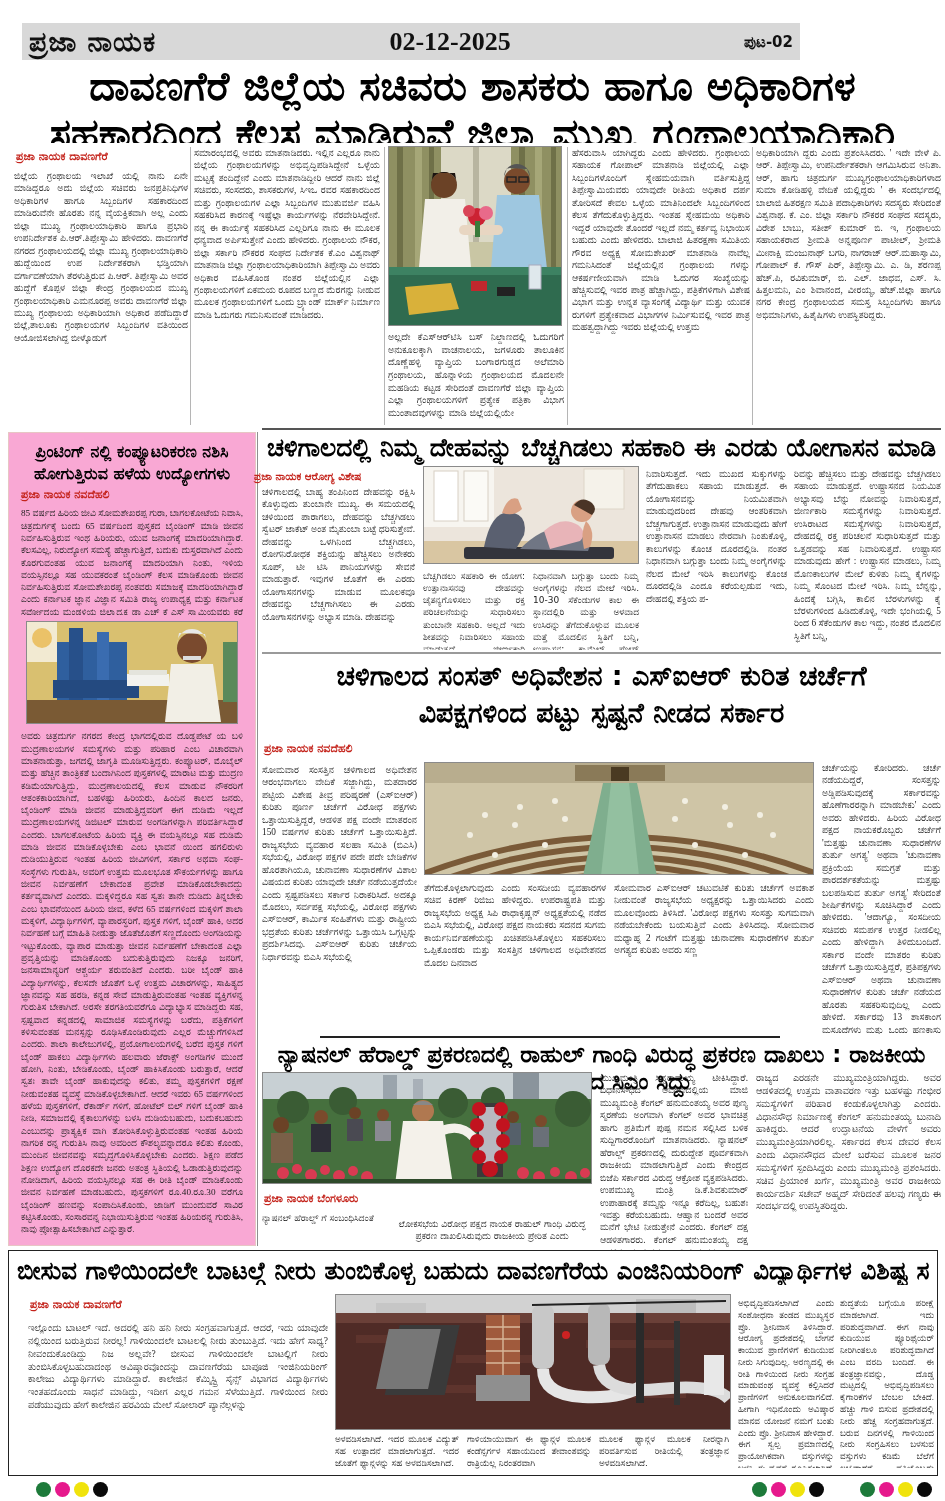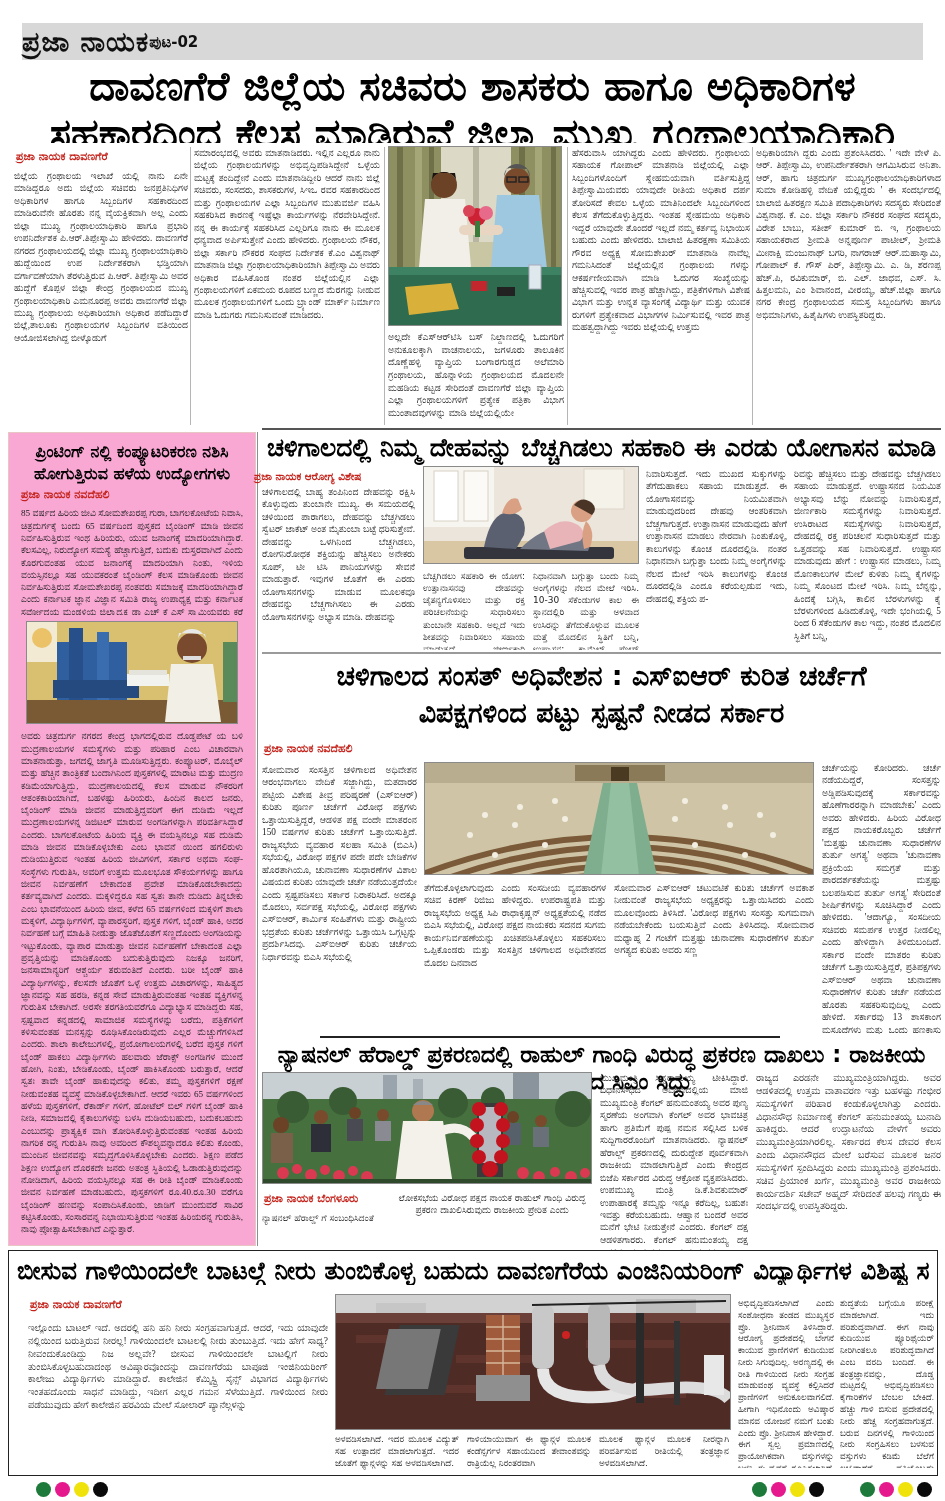--- a/index.html
+++ b/index.html
@@ -22,22 +22,23 @@
   .watermark{position:absolute;left:0;right:0;bottom:28px;text-align:center;
              color:rgba(255,255,255,.85);font-weight:bold;font-size:19px;}
   .researchbox{border:1.5px solid #222;box-sizing:border-box;}
   .regcluster{position:absolute;display:flex;gap:4px;}
   .regdot{width:15px;height:15px;border-radius:50%;}
   .capcenter{text-align:center;}
 </style>
 </head>
 <body>
 
-<div class="abs bar" style="left:22px;top:23px;width:901px;height:37px;padding:0 0;box-sizing:border-box;">
+<div class="abs bar" style="left:22px;top:23px;width:778px;height:37px;padding:0 7px;box-sizing:border-box;">
   <span class="masthead" style="flex:0 0 auto;">ಪ್ರಜಾ ನಾಯಕ</span>
+  <span class="dateline" style="flex:1;text-align:center;">02-12-2025</span>
   <span class="pageno" style="flex:0 0 auto;">ಪುಟ-02</span>
 </div>
 
 <div class="abs headline" style="left:30px;top:63px;width:885px;height:80px;font-size:40px;line-height:1.18;overflow:hidden;">ದಾವಣಗೆರೆ ಜಿಲ್ಲೆಯ ಸಚಿವರು ಶಾಸಕರು ಹಾಗೂ ಅಧಿಕಾರಿಗಳ ಸಹಕಾರದಿಂದ ಕೆಲಸ ಮಾಡಿರುವೆ ಜಿಲ್ಲಾ ಮುಖ್ಯ ಗ್ರಂಥಾಲಯಾಧಿಕಾರಿ ಪಿ.ಆರ್.ತಿಪ್ಪೇಸ್ವಾಮಿ</div>
 
 <div class="abs byline" style="left:16px;top:150px;width:172px;">ಪ್ರಜಾ ನಾಯಕ ದಾವಣಗೆರೆ</div>
 <div class="abs body-col" style="left:14px;top:170px;width:174px;height:256px;">ಜಿಲ್ಲೆಯ ಗ್ರಂಥಾಲಯ ಇಲಾಖೆ ಯಲ್ಲಿ ನಾನು ಏನೇ ಮಾಡಿದ್ದರೂ ಅದು ಜಿಲ್ಲೆಯ ಸಚಿವರು ಜನಪ್ರತಿನಿಧಿಗಳ ಅಧಿಕಾರಿಗಳ ಹಾಗೂ ಸಿಬ್ಬಂದಿಗಳ ಸಹಕಾರದಿಂದ ಮಾಡಿರುವೆನೇ ಹೊರತು ನನ್ನ ವೈಯಕ್ತಿಕವಾಗಿ ಅಲ್ಲ ಎಂದು ಜಿಲ್ಲಾ ಮುಖ್ಯ ಗ್ರಂಥಾಲಯಾಧಿಕಾರಿ ಹಾಗೂ ಪ್ರಭಾರಿ ಉಪನಿರ್ದೇಶಕ ಪಿ.ಆರ್.ತಿಪ್ಪೇಸ್ವಾಮಿ ಹೇಳಿದರು. ದಾವಣಗೆರೆ ನಗರದ ಗ್ರಂಥಾಲಯದಲ್ಲಿ ಜಿಲ್ಲಾ ಮುಖ್ಯ ಗ್ರಂಥಾಲಯಾಧಿಕಾರಿ ಹುದ್ದೆಯಿಂದ ಉಪ ನಿರ್ದೇಶಕರಾಗಿ ಭಡ್ತಿಯಾಗಿ ವರ್ಗಾವಣೆಯಾಗಿ ತೆರಳುತ್ತಿರುವ ಪಿ.ಆರ್. ತಿಪ್ಪೇಸ್ವಾಮಿ ಅವರ ಹುದ್ದೆಗೆ ಕೊಪ್ಪಳ ಜಿಲ್ಲಾ ಕೇಂದ್ರ ಗ್ರಂಥಾಲಯದ ಮುಖ್ಯ ಗ್ರಂಥಾಲಯಾಧಿಕಾರಿ ಎಮನೂರಪ್ಪ ಅವರು ದಾವಣಗೆರೆ ಜಿಲ್ಲಾ ಮುಖ್ಯ ಗ್ರಂಥಾಲಯ ಅಧಿಕಾರಿಯಾಗಿ ಅಧಿಕಾರ ಪಡೆದಿದ್ದಾರೆ ಜಿಲ್ಲೆ,ತಾಲೂಕು ಗ್ರಂಥಾಲಯಗಳ ಸಿಬ್ಬಂದಿಗಳ ವತಿಯಿಂದ ಆಯೋಜಿಸಲಾಗಿದ್ದ ಬೀಳ್ಕೊಡುಗೆ</div>
 <div class="abs body-col" style="left:194px;top:147px;width:186px;height:279px;">ಸಮಾರಂಭದಲ್ಲಿ ಅವರು ಮಾತನಾಡಿದರು. ಇಲ್ಲಿನ ಎಲ್ಲರೂ ನಾನು ಜಿಲ್ಲೆಯ ಗ್ರಂಥಾಲಯಗಳನ್ನು ಅಭಿವೃದ್ಧಿಪಡಿಸಿದ್ದೇನೆ ಒಳ್ಳೆಯ ಮಟ್ಟಕ್ಕೆ ತಂದಿದ್ದೇನೆ ಎಂದು ಮಾತನಾಡಿದ್ದೀರಿ ಆದರೆ ನಾನು ಜಿಲ್ಲೆ ಸಚಿವರು, ಸಂಸದರು, ಶಾಸಕರುಗಳ, ಸಿಇಒ ರವರ ಸಹಕಾರದಿಂದ ಮತ್ತು ಗ್ರಂಥಾಲಯಗಳ ಎಲ್ಲಾ ಸಿಬ್ಬಂದಿಗಳ ಮುತುವರ್ಜಿ ವಹಿಸಿ ಸಹಕರಿಸಿದ ಕಾರಣಕ್ಕೆ ಇಷ್ಟೆಲ್ಲಾ ಕಾರ್ಯಗಳನ್ನು ನೆರವೇರಿಸಿದ್ದೇನೆ. ನನ್ನ ಈ ಕಾರ್ಯಕ್ಕೆ ಸಹಕರಿಸಿದ ಎಲ್ಲರಿಗೂ ನಾನು ಈ ಮೂಲಕ ಧನ್ಯವಾದ ಅರ್ಪಿಸುತ್ತೇನೆ ಎಂದು ಹೇಳಿದರು. ಗ್ರಂಥಾಲಯ ನೌಕರ, ಜಿಲ್ಲಾ ಸರ್ಕಾರಿ ನೌಕರರ ಸಂಘದ ನಿರ್ದೇಶಕ ಕೆ.ಎಂ ವಿಶ್ವನಾಥ್ ಮಾತನಾಡಿ ಜಿಲ್ಲಾ ಗ್ರಂಥಾಲಯಾಧಿಕಾರಿಯಾಗಿ ತಿಪ್ಪೇಸ್ವಾಮಿ ಅವರು ಅಧಿಕಾರ ವಹಿಸಿಕೊಂಡ ನಂತರ ಜಿಲ್ಲೆಯಲ್ಲಿನ ಎಲ್ಲಾ ಗ್ರಂಥಾಲಯಗಳಿಗೆ ಏಕಮಯ ರೂಪದ ಬಣ್ಣದ ಮೆರಗನ್ನು ನೀಡುವ ಮೂಲಕ ಗ್ರಂಥಾಲಯಗಳಿಗೆ ಒಂದು ಬ್ರ್ಯಾಂಡ್ ಮಾರ್ಕ್ ನಿರ್ಮಾಣ ಮಾಡಿ ಓದುಗರು ಗಮನಿಸುವಂತೆ ಮಾಡಿದರು.</div>
 
 <div class="abs photo" style="left:388px;top:146px;width:174px;height:180px;">
@@ -252,21 +253,21 @@
         <circle cx="292" cy="99" r="5"></circle>
         <circle cx="308" cy="104" r="6"></circle>
         <circle cx="322" cy="100" r="5"></circle>
     </g>
     <rect x="0" y="106" width="330" height="6" fill="#2e4a2a"></rect>
   </svg>
 </div>
 
 <div class="abs byline" style="left:264px;top:1192px;width:130px;">ಪ್ರಜಾ ನಾಯಕ ಬೆಂಗಳೂರು</div>
 <div class="abs caption" style="left:262px;top:1212px;width:120px;height:36px;font-size:9px;">ನ್ಯಾಷನಲ್ ಹೆರಾಲ್ಡ್ ಗೆ ಸಂಬಂಧಿಸಿದಂತೆ</div>
-<div class="abs caption capcenter" style="left:392px;top:1192px;width:200px;height:58px;font-size:9.2px;">ಲೋಕಸಭೆಯ ವಿರೋಧ ಪಕ್ಷದ ನಾಯಕ ರಾಹುಲ್ ಗಾಂಧಿ ವಿರುದ್ಧ ಪ್ರಕರಣ ದಾಖಲಿಸಿರುವುದು ರಾಜಕೀಯ ಪ್ರೇರಿತ ಎಂದು</div>
+<div class="abs caption capcenter" style="left:392px;top:1218px;width:200px;height:58px;font-size:9.2px;">ಲೋಕಸಭೆಯ ವಿರೋಧ ಪಕ್ಷದ ನಾಯಕ ರಾಹುಲ್ ಗಾಂಧಿ ವಿರುದ್ಧ ಪ್ರಕರಣ ದಾಖಲಿಸಿರುವುದು ರಾಜಕೀಯ ಪ್ರೇರಿತ ಎಂದು</div>
 
 <div class="abs body-col" style="left:600px;top:1072px;width:148px;height:178px;">ಮುಖ್ಯಮಂತ್ರಿ ಸಿದ್ದರಾಮಯ್ಯ ಟೀಕಿಸಿದ್ದಾರೆ. ವಿಧಾನಸೌಧದ ಆವರಣದಲ್ಲಿಯ ಮಾಜಿ ಮುಖ್ಯಮಂತ್ರಿ ಕೆಂಗಲ್ ಹನುಮಂತಯ್ಯ ಅವರ ಪುಣ್ಯ ಸ್ಮರಣೆಯ ಅಂಗವಾಗಿ ಕೆಂಗಲ್ ಅವರ ಭಾವಚಿತ್ರ ಹಾಗು ಪ್ರತಿಮೆಗೆ ಪುಷ್ಪ ನಮನ ಸಲ್ಲಿಸಿದ ಬಳಿಕ ಸುದ್ದಿಗಾರರೊಂದಿಗೆ ಮಾತನಾಡಿದರು. ನ್ಯಾಷನಲ್ ಹೆರಾಲ್ಡ್ ಪ್ರಕರಣದಲ್ಲಿ ದುರುದ್ದೇಶ ಪೂರ್ವಕವಾಗಿ ರಾಜಕೀಯ ಮಾಡಲಾಗುತ್ತಿದೆ ಎಂದು ಕೇಂದ್ರದ ಬಿಜೆಪಿ ಸರ್ಕಾರದ ವಿರುದ್ಧ ಆಕ್ರೋಶ ವ್ಯಕ್ತಪಡಿಸಿದರು. ಉಪಮುಖ್ಯ ಮಂತ್ರಿ ಡಿ.ಕೆ.ಶಿವಕುಮಾರ್ ಉಪಾಹಾರಕ್ಕೆ ತಮ್ಮನ್ನು ಇನ್ನೂ ಕರೆದಿಲ್ಲ, ಬಹುಶಃ ಇವತ್ತು ಕರೆಯಬಹುದು. ಆಹ್ವಾನ ಬಂದರೆ ಅವರ ಮನೆಗೆ ಭೇಟಿ ನೀಡುತ್ತೇನೆ ಎಂದರು. ಕೆಂಗಲ್ ದಕ್ಷ ಆಡಳಿತಗಾರರು. ಕೆಂಗಲ್ ಹನುಮಂತಯ್ಯ ದಕ್ಷ ಆಡಳಿತಗಾರರಾಗಿದ್ದರು. ಸ್ವಾತಂತ್ರ್ಯ ನಂತರ</div>
 <div class="abs body-col" style="left:756px;top:1072px;width:185px;height:178px;font-size:9.6px;">ರಾಜ್ಯದ ಎರಡನೇ ಮುಖ್ಯಮಂತ್ರಿಯಾಗಿದ್ದರು. ಅವರ ಆಡಳಿತದಲ್ಲಿ ಉತ್ತಮ ವಾತಾವರಣ ಇತ್ತು ಬಹಳಷ್ಟು ಗಂಭೀರ ಸಮಸ್ಯೆಗಳಿಗೆ ಪರಿಹಾರ ಕಂಡುಕೊಳ್ಳಲಾಗಿತ್ತು ಎಂದರು. ವಿಧಾನಸೌಧ ನಿರ್ಮಾಣಕ್ಕೆ ಕೆಂಗಲ್ ಹನುಮಂತಯ್ಯ ಬುನಾದಿ ಹಾಕಿದ್ದರು. ಆದರೆ ಉದ್ಘಾಟನೆಯ ವೇಳೆಗೆ ಅವರು ಮುಖ್ಯಮಂತ್ರಿಯಾಗಿರಲಿಲ್ಲ. ಸರ್ಕಾರದ ಕೆಲಸ ದೇವರ ಕೆಲಸ ಎಂದು ವಿಧಾನಸೌಧದ ಮೇಲೆ ಬರೆಸುವ ಮೂಲಕ ಜನರ ಸಮಸ್ಯೆಗಳಿಗೆ ಸ್ಪಂದಿಸಿದ್ದರು ಎಂದು ಮುಖ್ಯಮಂತ್ರಿ ಪ್ರಶಂಸಿದರು. ಸಚಿವ ಪ್ರಿಯಾಂಕ ಖರ್ಗೆ, ಮುಖ್ಯಮಂತ್ರಿ ಅವರ ರಾಜಕೀಯ ಕಾರ್ಯದರ್ಶಿ ಸಚೇವ್ ಅಹ್ಮದ್ ಸೇರಿದಂತೆ ಹಲವು ಗಣ್ಯರು ಈ ಸಂದರ್ಭದಲ್ಲಿ ಉಪಸ್ಥಿತರಿದ್ದರು.</div>
 
 <div class="abs researchbox" style="left:8px;top:1250px;width:930px;height:226px;">
   <div class="headline" style="margin:5px 8px 2px;font-size:24.5px;white-space:nowrap;overflow:hidden;">ಬೀಸುವ ಗಾಳಿಯಿಂದಲೇ ಬಾಟಲ್ಗೆ ನೀರು ತುಂಬಿಕೊಳ್ಳ ಬಹುದು ದಾವಣಗೆರೆಯ ಎಂಜಿನಿಯರಿಂಗ್ ವಿದ್ಯಾರ್ಥಿಗಳ ವಿಶಿಷ್ಟ ಸಂಶೋಧನೆ</div>
 </div>
 
 <div class="abs byline" style="left:30px;top:1298px;width:150px;">ಪ್ರಜಾ ನಾಯಕ ದಾವಣಗೆರೆ</div>
 <div class="abs body-col" style="left:28px;top:1322px;width:300px;height:146px;font-size:9.6px;">ಇಲ್ಲೊಂದು ಬಾಟಲ್ ಇದೆ. ಅದರಲ್ಲಿ ಹನಿ ಹನಿ ನೀರು ಸಂಗ್ರಹವಾಗುತ್ತದೆ. ಆದರೆ, ಇದು ಯಾವುದೇ ನಲ್ಲಿಯಿಂದ ಬರುತ್ತಿರುವ ನೀರಲ್ಲ! ಗಾಳಿಯಿಂದಲೇ ಬಾಟಲಲ್ಲಿ ನೀರು ತುಂಬುತ್ತಿದೆ. ಇದು ಹೇಗೆ ಸಾಧ್ಯ? ನೀವಂದುಕೊಂಡಿದ್ದು ನಿಜ ಅಲ್ಲವೇ? ಬೀಸುವ ಗಾಳಿಯಿಂದಲೇ ಬಾಟಲ್ಲಿಗೆ ನೀರು ತುಂಬಿಸಿಕೊಳ್ಳಬಹುದಾದಂಥ ಅವಿಷ್ಕಾರವೊಂದನ್ನು ದಾವಣಗೆರೆಯ ಬಾಪೂಜಿ ಇಂಜಿನಿಯರಿಂಗ್ ಕಾಲೇಜು ವಿದ್ಯಾರ್ಥಿಗಳು ಮಾಡಿದ್ದಾರೆ. ಕಾಲೇಜಿನ ಕೆಮ್ಮಿಸ್ಟ್ರಿ ಸೈನ್ಸ್ ವಿಭಾಗದ ವಿದ್ಯಾರ್ಥಿಗಳು ಇಂತಹದೊಂದು ಸಾಧನೆ ಮಾಡಿದ್ದು, ಇದೀಗ ಎಲ್ಲರ ಗಮನ ಸೆಳೆಯುತ್ತಿದೆ. ಗಾಳಿಯಿಂದ ನೀರು ಪಡೆಯುವುದು ಹೇಗೆ ಕಾಲೇಜಿನ ಹರವಿಯ ಮೇಲೆ ಸೋಲಾರ್ ಪ್ಯಾನೆಲ್ಗಳನ್ನು</div>

